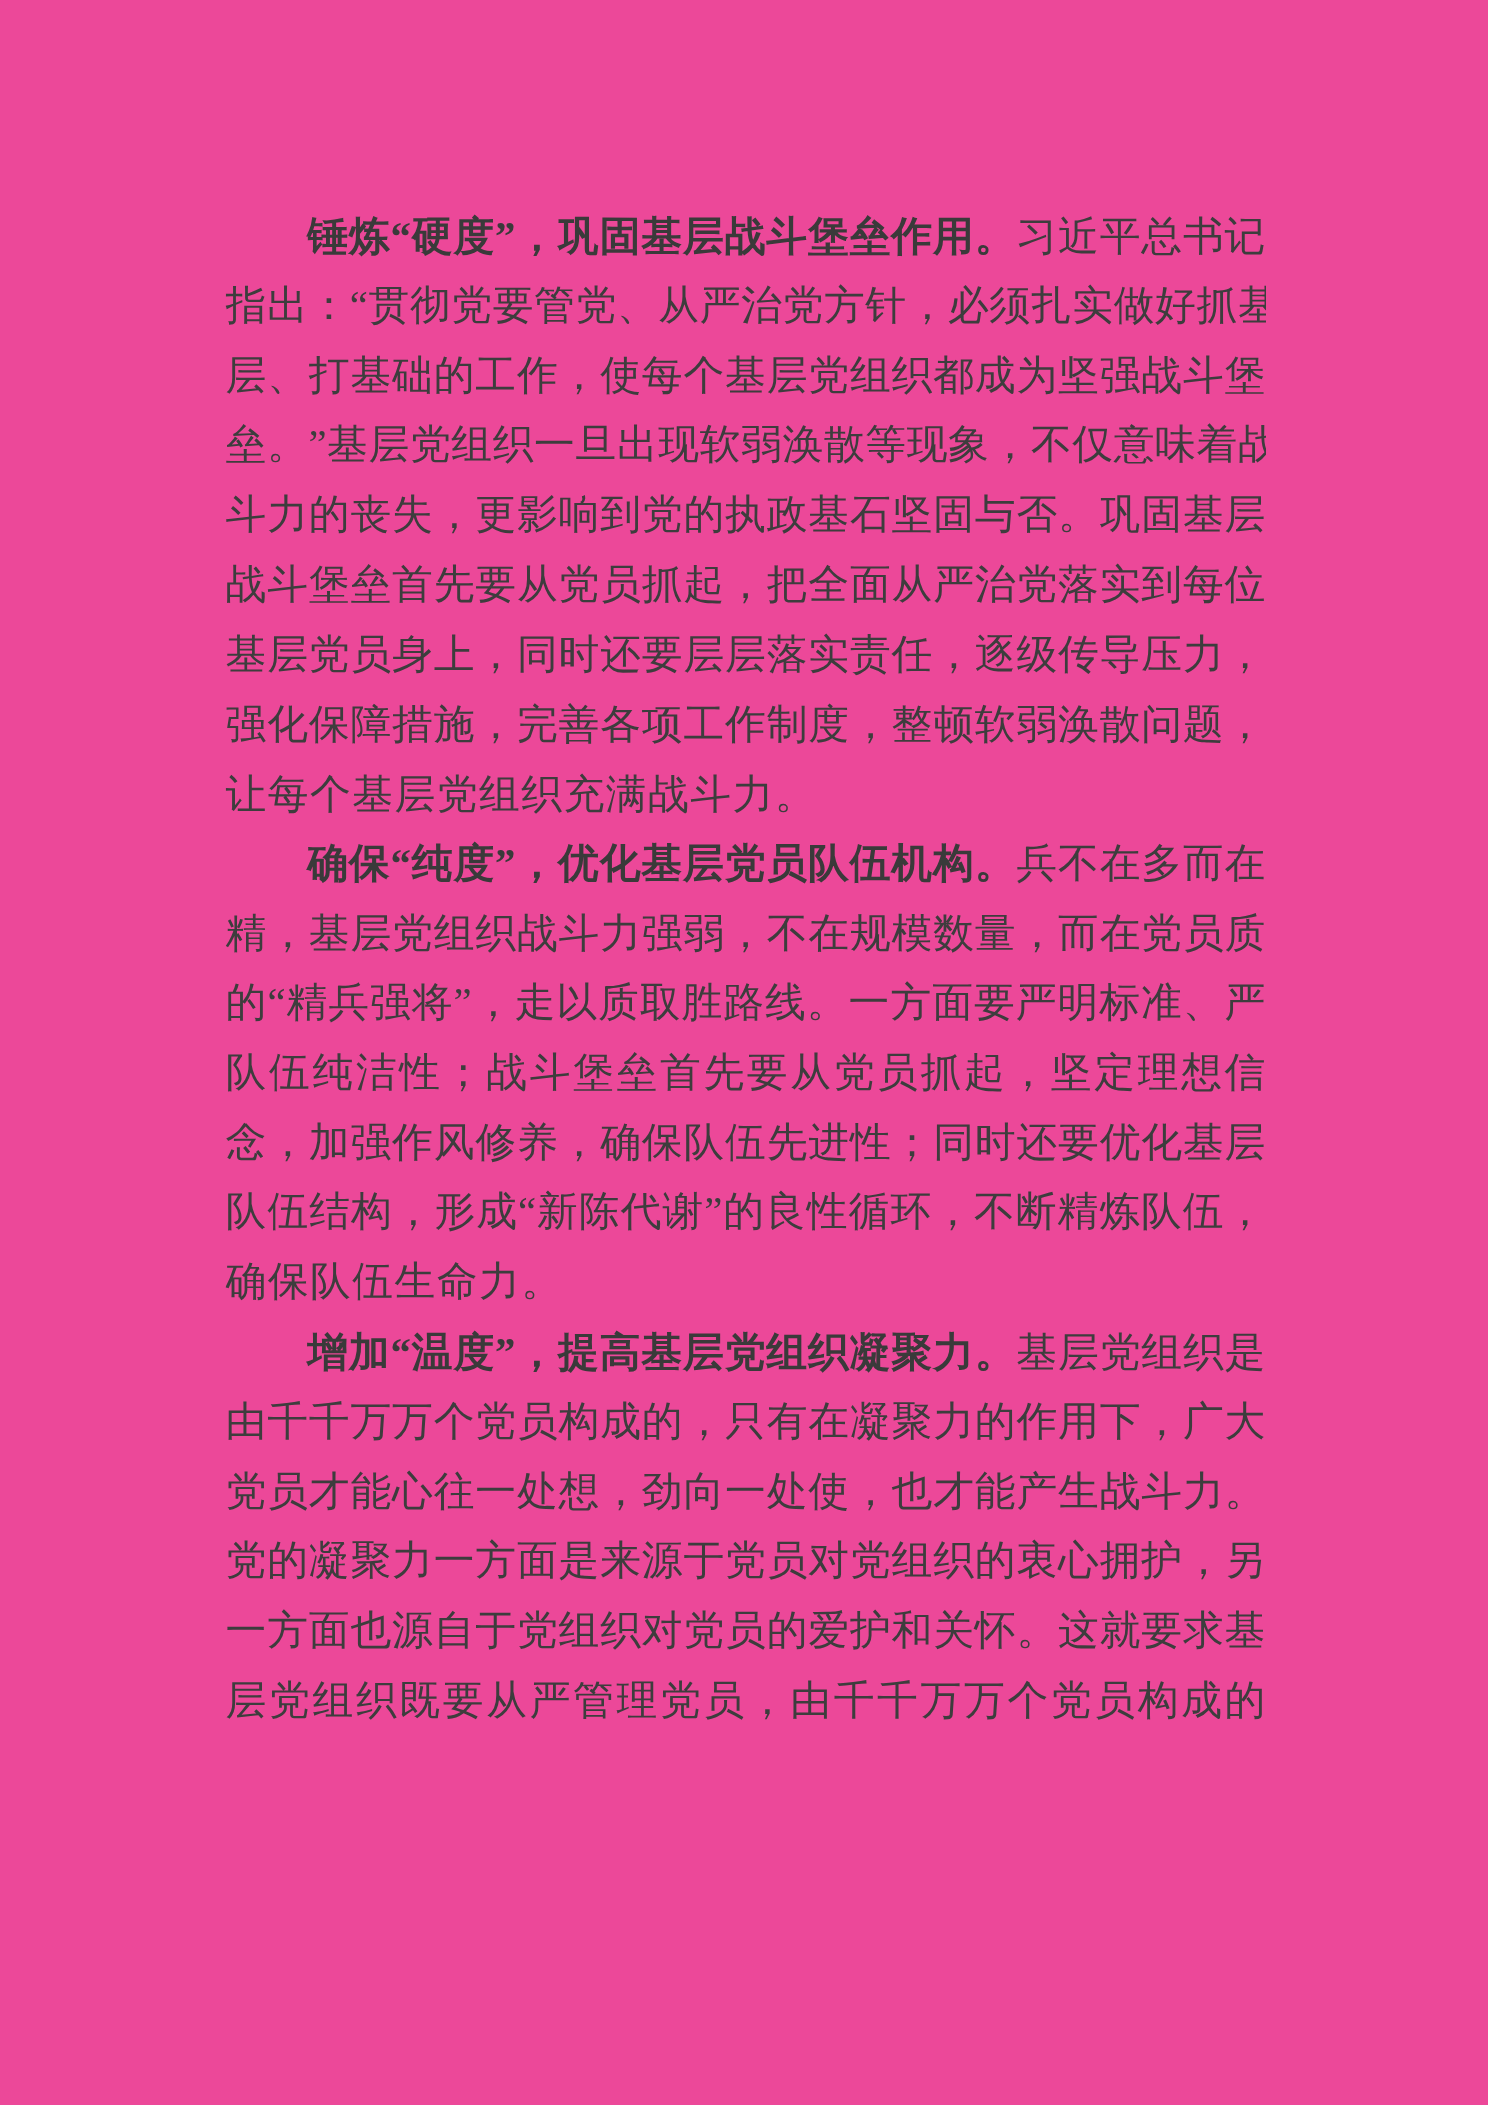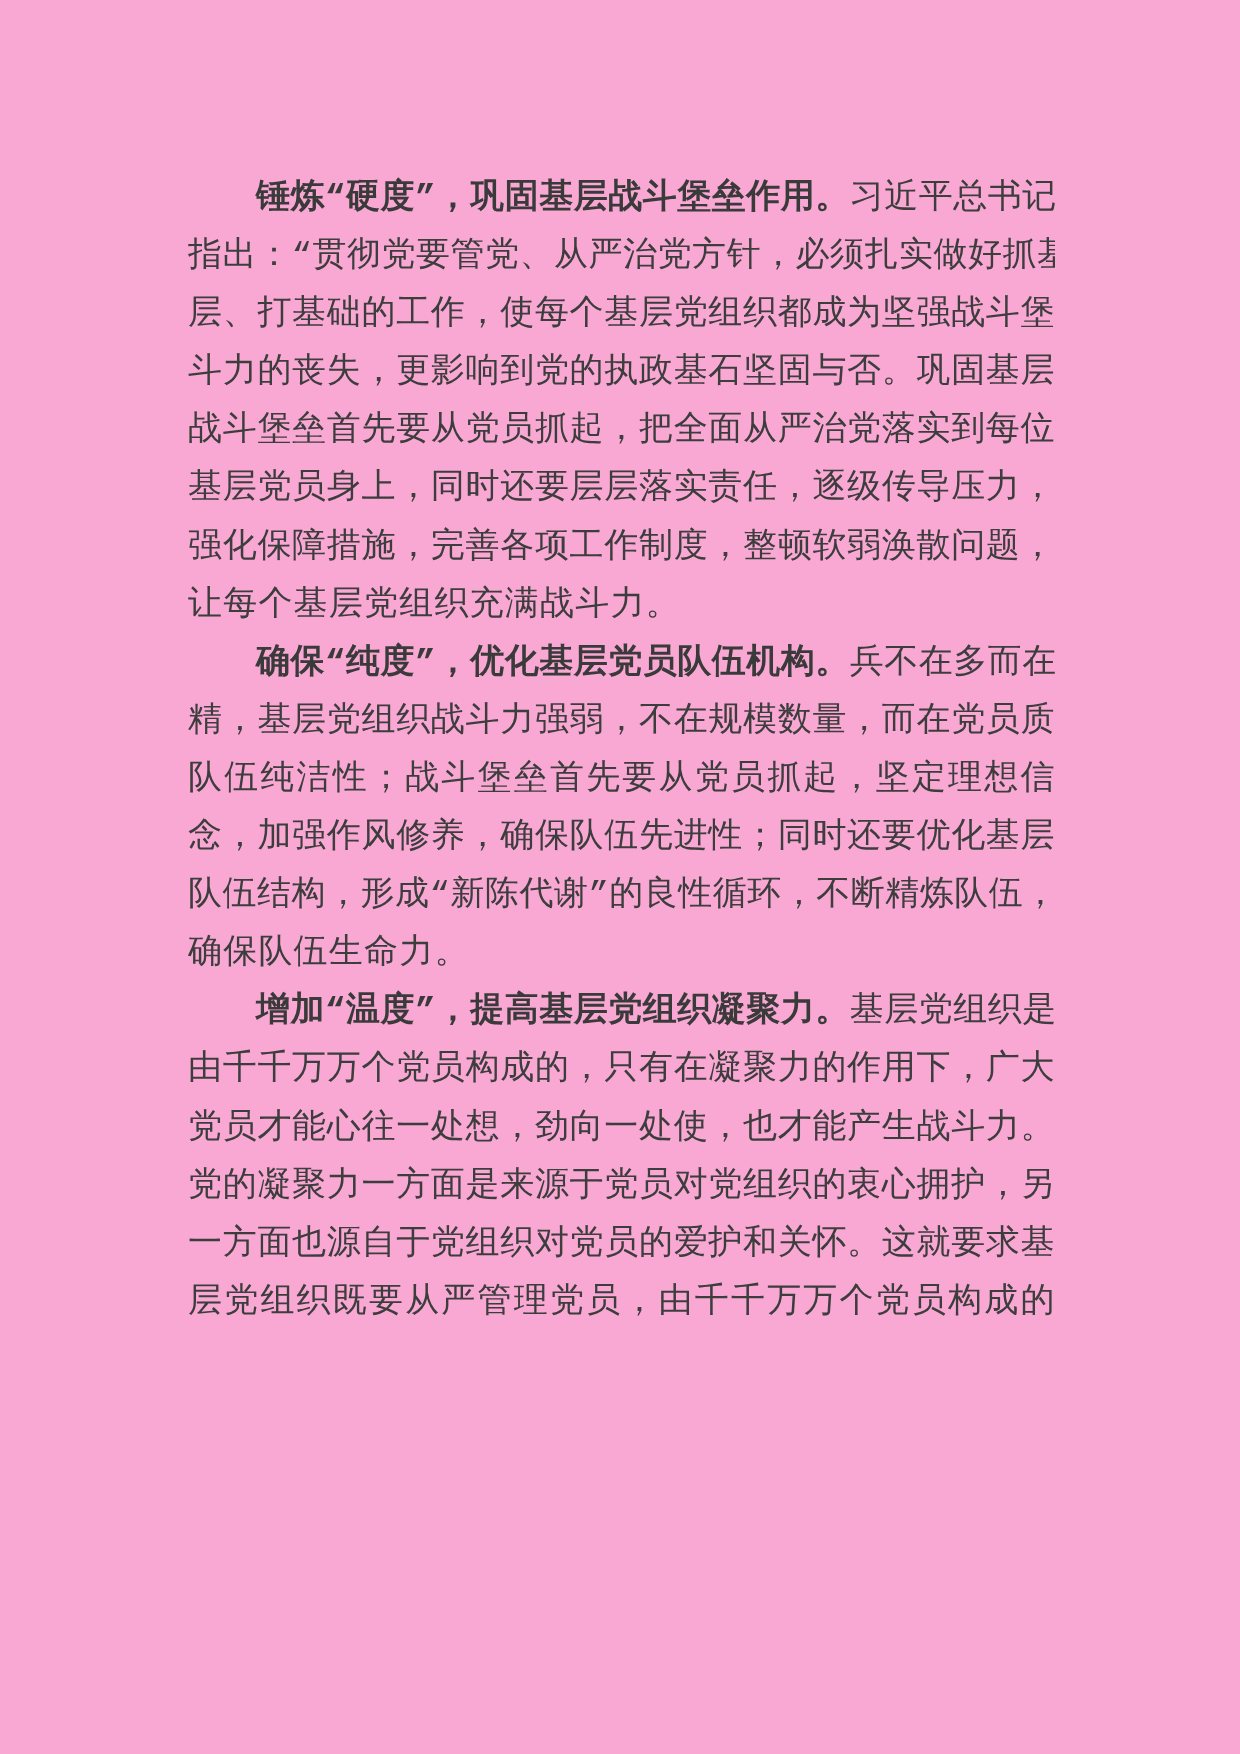--- a/index.html
+++ b/index.html
@@ -4,23 +4,23 @@
 <style>
   html, body {
     margin: 0;
     padding: 0;
     background: #ffffff;
   }
   .page {
     position: relative;
     width: 1240px;
     height: 1754px;
-    background: #f9a8d4;
+    background: #ec4899;
     overflow: hidden;
-    font-family: Liberation Mono, monospace;
+    font-family: Liberation Serif, serif;
   }
   .doc-body {
     position: absolute;
     left: 188px;
     top: 169px;
     width: 867px;
     color: #3d3d3d;
     font-size: 34px;
     letter-spacing: 0.5px;
   }
@@ -52,29 +52,31 @@
 </style>
 </head>
 <body style="background: rgb(255, 255, 255);">
 
 <div class="page">
   <div class="doc-body" style="color: rgb(61, 61, 61);">
       <div class="paragraph">
         <div class="line indent"><strong>锤炼“硬度”，巩固基层战斗堡垒作用。</strong>习近平总书记</div>
         <div class="line">指出：“贯彻党要管党、从严治党方针，必须扎实做好抓基</div>
         <div class="line">层、打基础的工作，使每个基层党组织都成为坚强战斗堡</div>
+        <div class="line">垒。”基层党组织一旦出现软弱涣散等现象，不仅意味着战</div>
         <div class="line">斗力的丧失，更影响到党的执政基石坚固与否。巩固基层</div>
         <div class="line">战斗堡垒首先要从党员抓起，把全面从严治党落实到每位</div>
         <div class="line">基层党员身上，同时还要层层落实责任，逐级传导压力，</div>
         <div class="line">强化保障措施，完善各项工作制度，整顿软弱涣散问题，</div>
         <div class="line last">让每个基层党组织充满战斗力。</div>
       </div>
       <div class="paragraph">
         <div class="line indent"><strong>确保“纯度”，优化基层党员队伍机构。</strong>兵不在多而在</div>
         <div class="line">精，基层党组织战斗力强弱，不在规模数量，而在党员质</div>
+        <div class="line">的“精兵强将”，走以质取胜路线。一方面要严明标准、严</div>
         <div class="line">队伍纯洁性；战斗堡垒首先要从党员抓起，坚定理想信</div>
         <div class="line">念，加强作风修养，确保队伍先进性；同时还要优化基层</div>
         <div class="line">队伍结构，形成“新陈代谢”的良性循环，不断精炼队伍，</div>
         <div class="line last">确保队伍生命力。</div>
       </div>
       <div class="paragraph">
         <div class="line indent"><strong>增加“温度”，提高基层党组织凝聚力。</strong>基层党组织是</div>
         <div class="line">由千千万万个党员构成的，只有在凝聚力的作用下，广大</div>
         <div class="line">党员才能心往一处想，劲向一处使，也才能产生战斗力。</div>
         <div class="line">党的凝聚力一方面是来源于党员对党组织的衷心拥护，另</div>

